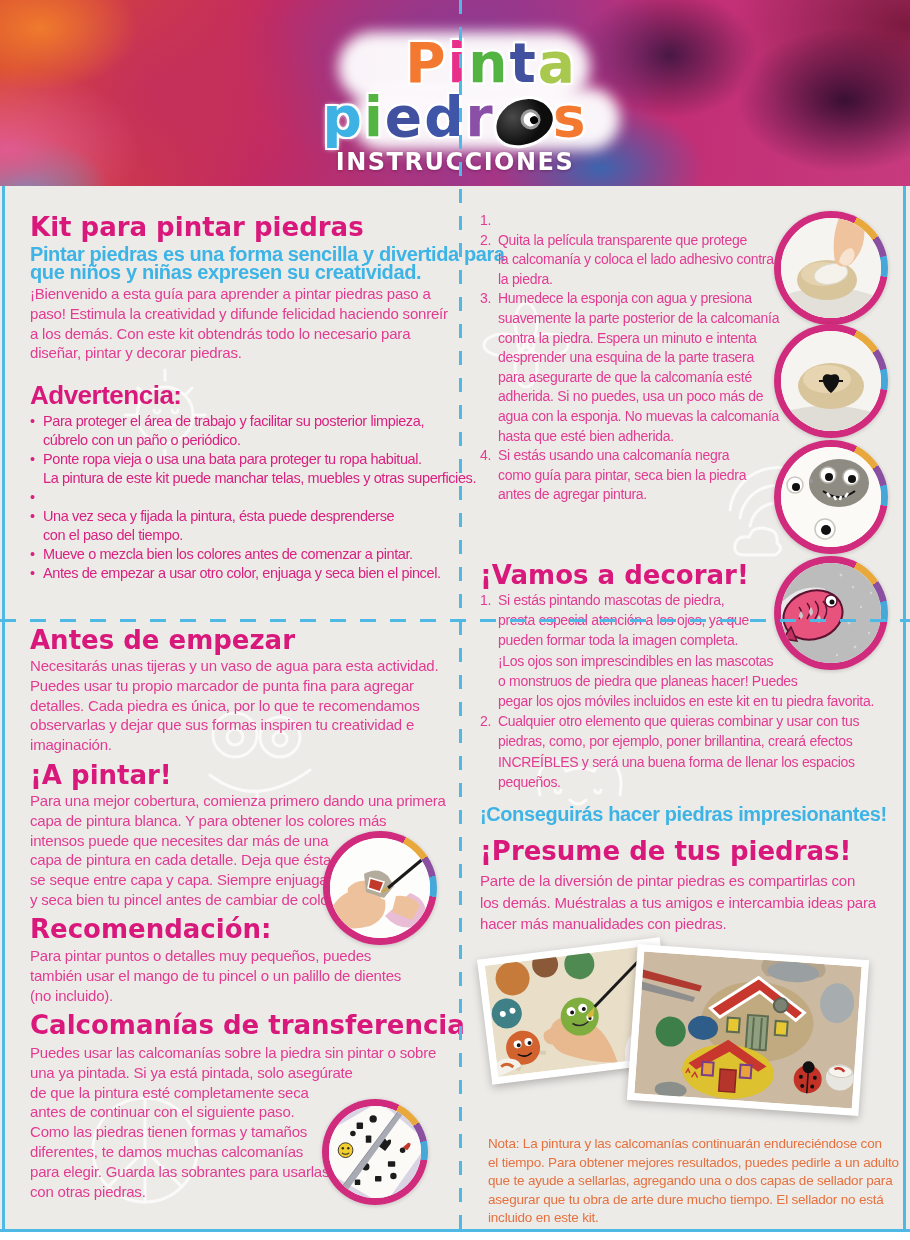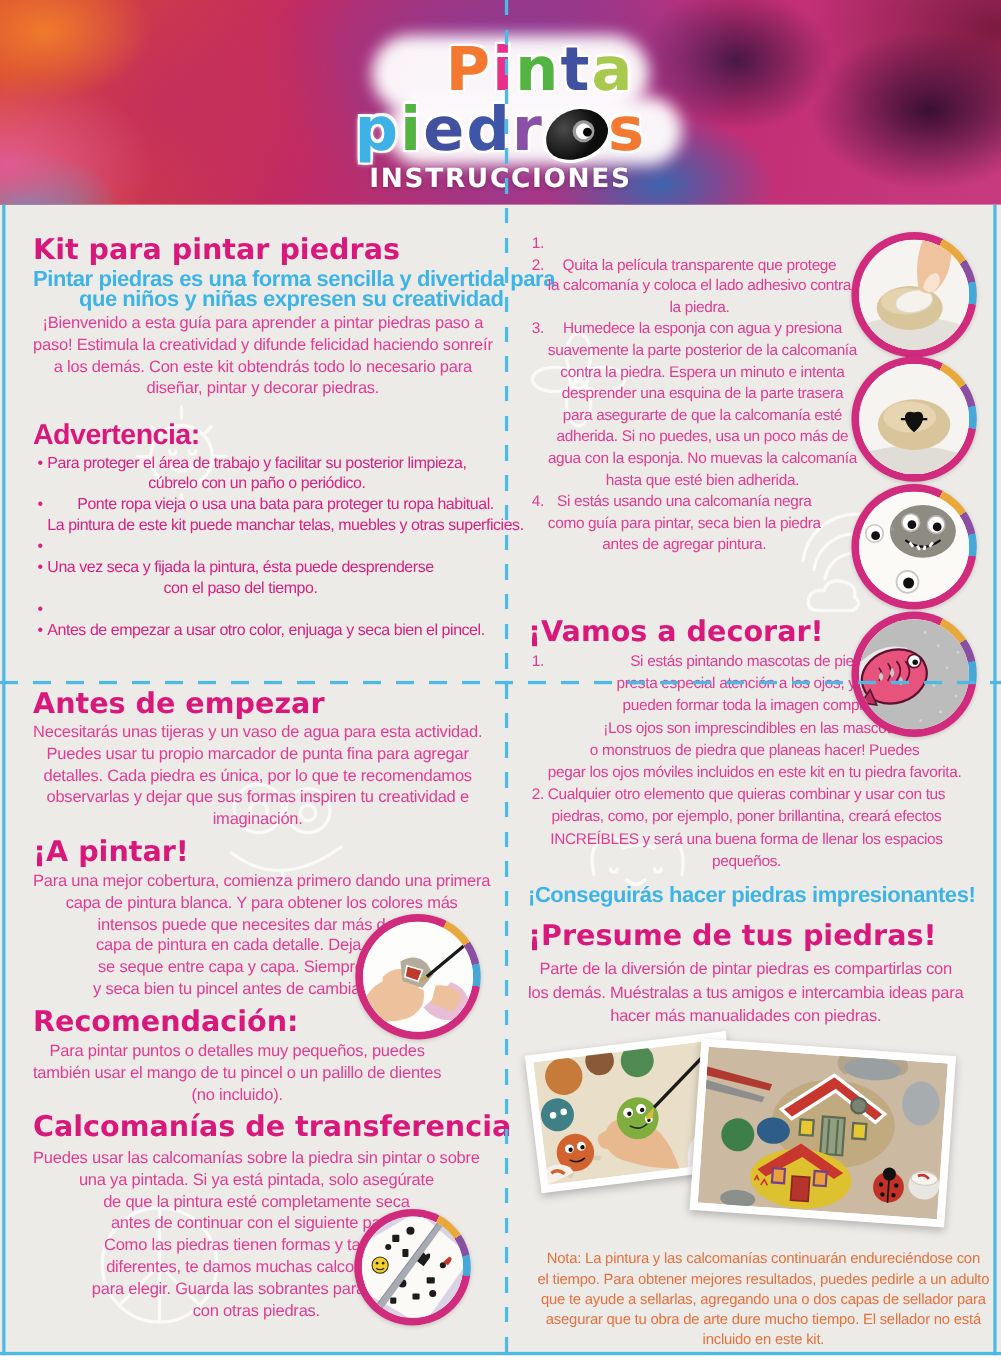--- a/index.html
+++ b/index.html
@@ -42,21 +42,21 @@
   #edge-bottom{left:0;top:1229px;width:910px;height:3px;}
   #bottom-strip{position:absolute;left:0;top:1232px;width:910px;height:8px;background:#fff;z-index:5;}
   #v-dash{position:absolute;left:459px;top:0;width:3px;height:1240px;z-index:5;
     background:repeating-linear-gradient(180deg,#4fb9e6 0 14px,transparent 14px 27px);}
   #h-dash{position:absolute;left:0;top:619px;width:910px;height:3px;z-index:5;
     background:repeating-linear-gradient(90deg,#4fb9e6 0 16px,transparent 16px 30px);}
   
   .doodle{position:absolute;z-index:0;opacity:.75;}
   .doodle path,.doodle circle,.doodle ellipse,.doodle line{fill:none;stroke:#fff;stroke-width:3;stroke-linecap:round;}
   
-  .abs{position:absolute;z-index:2;text-align:center;}
+  .abs{position:absolute;z-index:2;}
   h2{margin:0;font-weight:bold;color:#d9187b;font-size:26px;letter-spacing:0;
      font-family:"DejaVu Sans","Liberation Sans",sans-serif;}
   h2.cond{font-family:"Liberation Sans",sans-serif;letter-spacing:-0.5px;}
   .body-pink{color:#e23b92;font-size:15px;line-height:19.8px;white-space:pre-line;letter-spacing:-0.2px;}
   .cond-blue{color:#3db4e5;font-weight:bold;font-size:20px;line-height:17.5px;white-space:pre-line;letter-spacing:-0.4px;}
   .bullets .li{display:flex;color:#d92180;font-size:14.5px;line-height:19px;letter-spacing:-0.4px;}
   .bullets .bullet{width:13px;flex:none;}
   .bullets .li-text{white-space:pre-line;}
   .numlist .li{display:flex;color:#e23b92;font-size:14px;letter-spacing:-0.3px;}
   .numlist .num-label{width:18px;flex:none;}
@@ -169,20 +169,21 @@
     <div class="li">
         <span class="bullet">•</span>
       </div>
     <div class="li">
         <span class="bullet">•</span>
         <span class="li-text">Una vez seca y fijada la pintura, ésta puede desprenderse
 con el paso del tiempo.</span>
       </div>
     <div class="li">
         <span class="bullet">•</span>
+        <span class="li-text">Mueve o mezcla bien los colores antes de comenzar a pintar.</span>
       </div>
     <div class="li">
         <span class="bullet">•</span>
         <span class="li-text">Antes de empezar a usar otro color, enjuaga y seca bien el pincel.</span>
       </div>
   </div>
 
   <h2 class="abs" style="left:30px;top:625px">Antes de empezar</h2>
   <div class="abs body-pink" style="left:30px;top:656px">Necesitarás unas tijeras y un vaso de agua para esta actividad.
 Puedes usar tu propio marcador de punta fina para agregar

